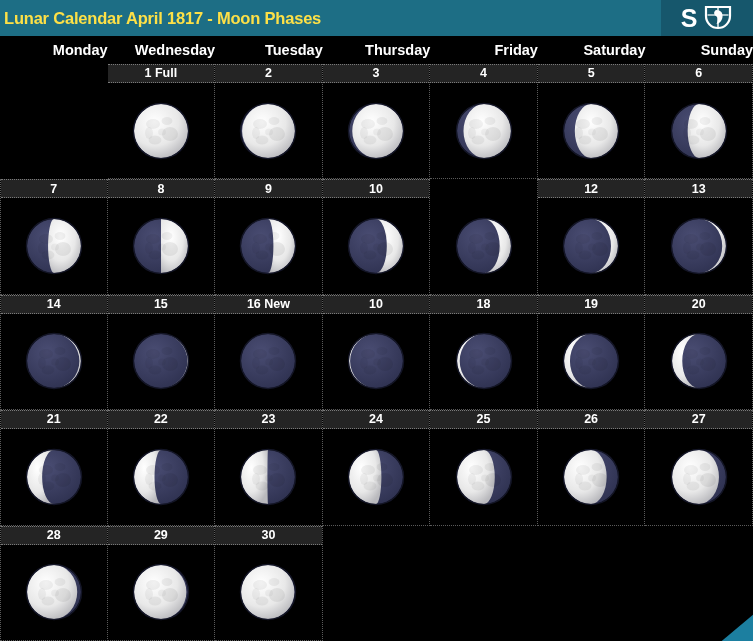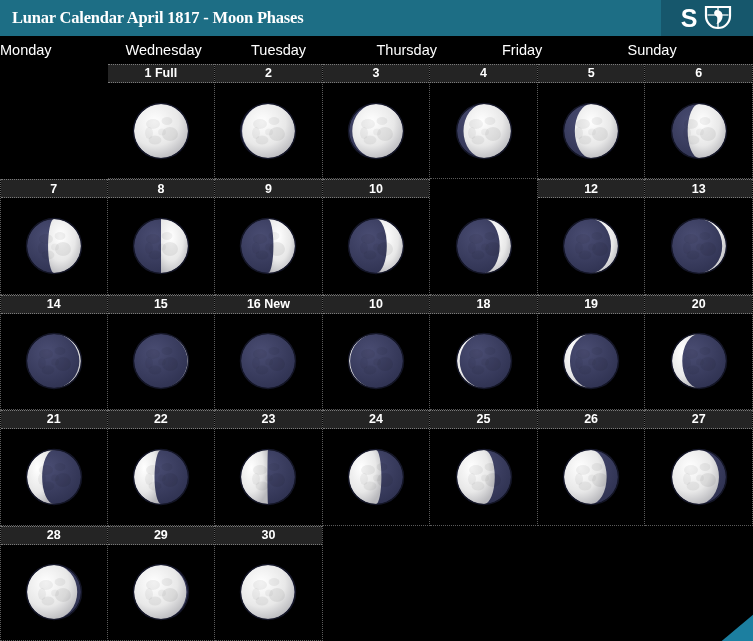--- a/index.html
+++ b/index.html
@@ -10,38 +10,38 @@
     overflow: hidden;
   }
   #app { position: relative; width: 753px; height: 641px; background: #000; overflow: hidden; }
 
   
   .titlebar {
     position: absolute; left: 0; top: 0; width: 753px; height: 36px;
     background: #1d6e85; display: flex; align-items: center;
   }
   .titlebar-title {
-    color: #ffffff; font-size: 16.5px; font-weight: bold;
-    letter-spacing: -0.2px; padding-left: 12px; white-space: nowrap; font-family: Liberation Serif, serif;
+    color: #fde047; font-size: 16.5px; font-weight: bold;
+    letter-spacing: -0.2px; padding-left: 4px; white-space: nowrap;
   }
   .logo-box {
     position: absolute; right: 0; top: 0; width: 92px; height: 36px;
     background: #16576c; display: flex; align-items: center; justify-content: center; gap: 6px;
   }
   .logo-s { color: #fff; font-size: 25px; font-weight: bold; line-height: 1; }
   .logo-globe { display: block; }
 
   
   .weekdays {
     position: absolute; left: 0; top: 36px; width: 753px; height: 28px;
     display: flex; background: #000;
   }
   .weekday {
-    flex: 1 1 0; text-align: left; color: #ffffff;
-    font-size: 14.5px; font-weight: normal; line-height: 28px; white-space: nowrap;
+    flex: 1 1 0; text-align: right; color: #ffffff;
+    font-size: 14.5px; font-weight: bold; line-height: 28px; white-space: nowrap;
   }
 
   
   .grid {
     position: absolute; left: 0; top: 64px; width: 753px; height: 577px;
     display: grid;
     grid-template-columns: repeat(7, 1fr);
     grid-template-rows: repeat(5, 1fr);
     border-radius: 28px;
   }
@@ -92,20 +92,21 @@
       </svg>
     </div>
   </div>
 
   <div class="weekdays">
     <div class="weekday">Monday</div>
     <div class="weekday">Wednesday</div>
     <div class="weekday">Tuesday</div>
     <div class="weekday">Thursday</div>
     <div class="weekday">Friday</div>
+    <div class="weekday">Saturday</div>
     <div class="weekday">Sunday</div>
   </div>
 
   <div class="grid" id="grid">
       <div class="cell empty"></div>
       <div class="cell filled">
         <div class="daybar">1 Full</div>
         <div class="moonwrap">
           <svg width="62" height="62" viewBox="0 0 62 62">
     <defs>

